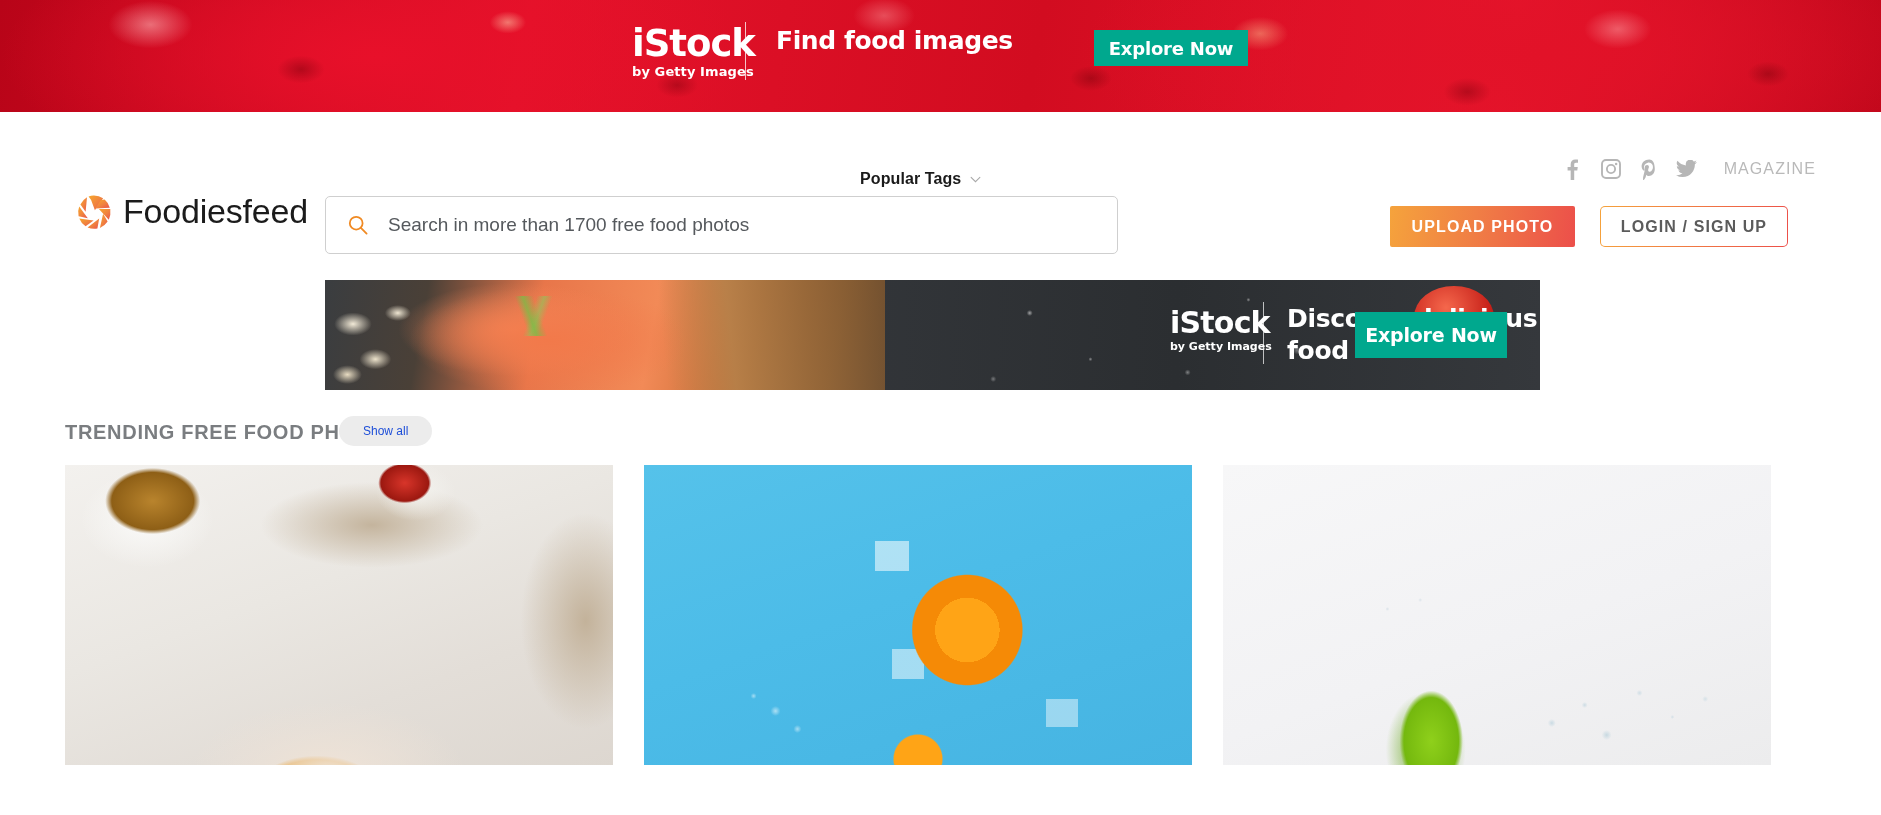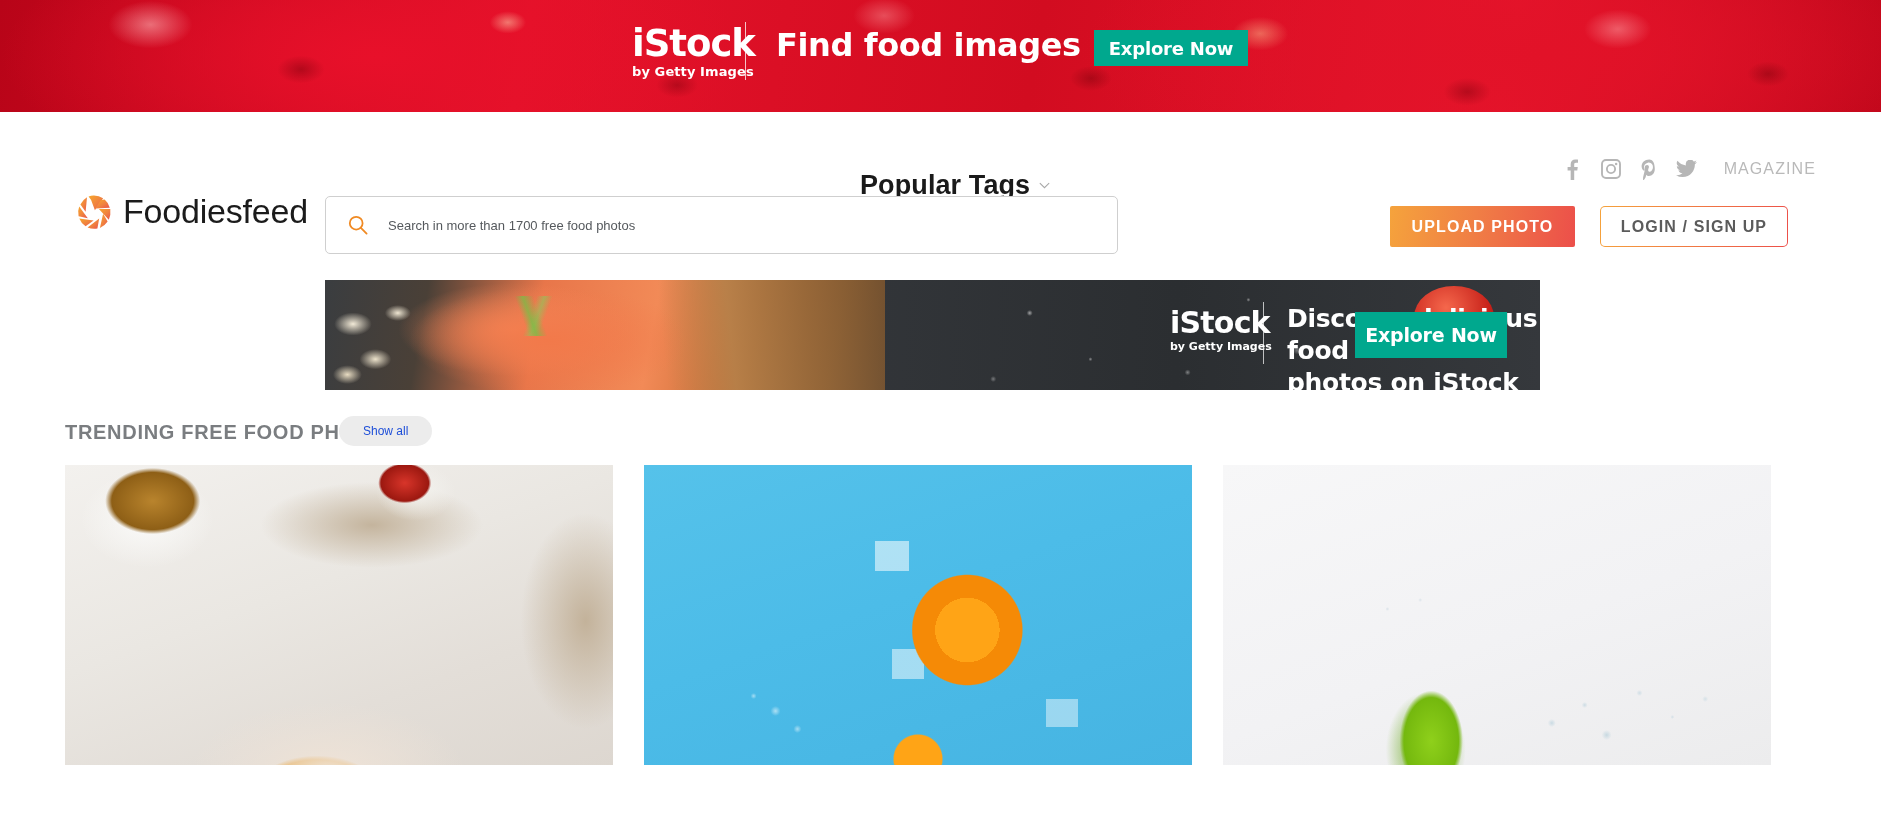--- a/index.html
+++ b/index.html
@@ -78,21 +78,21 @@
     width: 1px;
     height: 58px;
     background: rgba(255,255,255,.75);
   }
   .istock-head-top {
     position: absolute;
     left: 776px;
     top: 26px;
     color: #fff;
     font-family: "DejaVu Sans", sans-serif;
-    font-size: 32px;
+    font-size: 25px;
     font-weight: 700;
     letter-spacing: -.4px;
   }
   .explore-btn-top {
     position: absolute;
     left: 1094px;
     top: 30px;
     width: 154px;
     height: 36px;
     background: #00a88e;
@@ -120,21 +120,21 @@
   .popular-tags {
     position: absolute;
     left: 860px;
     top: 58px;
     display: flex;
     align-items: center;
     gap: 9px;
     cursor: pointer;
   }
   .popular-tags .pt-label {
-    font-size: 27px;
+    font-size: 16px;
     font-weight: 700;
     color: #1a1a1a;
     letter-spacing: .1px;
   }
   .chev {
     width: 11px;
     height: 7px;
     color: #a8a8a8;
   }
   .social-row {
@@ -194,21 +194,21 @@
     align-items: center;
     box-sizing: border-box;
     padding: 0 14px 0 22px;
     gap: 18px;
   }
   .search-box input {
     flex: 1;
     border: none;
     outline: none;
     font-family: "Liberation Sans", sans-serif;
-    font-size: 13px;
+    font-size: 19px;
     color: #4a4a4a;
     background: transparent;
   }
   .search-box input::placeholder {
     color: #55595d;
     opacity: 1;
   }
   .btn-upload {
     position: absolute;
     left: 1390px;
@@ -557,21 +557,20 @@
       <div class="slate"></div>
       <div class="salmon"></div>
       <div class="tomato"></div>
       <div class="istock-logo-2">
         <div class="brand">iStock</div>
         <div class="sub">by Getty Images</div>
       </div>
       <div class="istock-divider-2"></div>
       <div class="banner2-head">
         <div>Discover delicious food</div>
-        <div>photos on iStock</div>
       </div>
       <button class="explore-btn-2">Explore Now</button>
     </div>
   </div>
 
   <div class="section-head">
     <span class="section-title">TRENDING FREE FOOD PHOTOS</span>
     <button class="show-all">Show all</button>
   </div>
 

